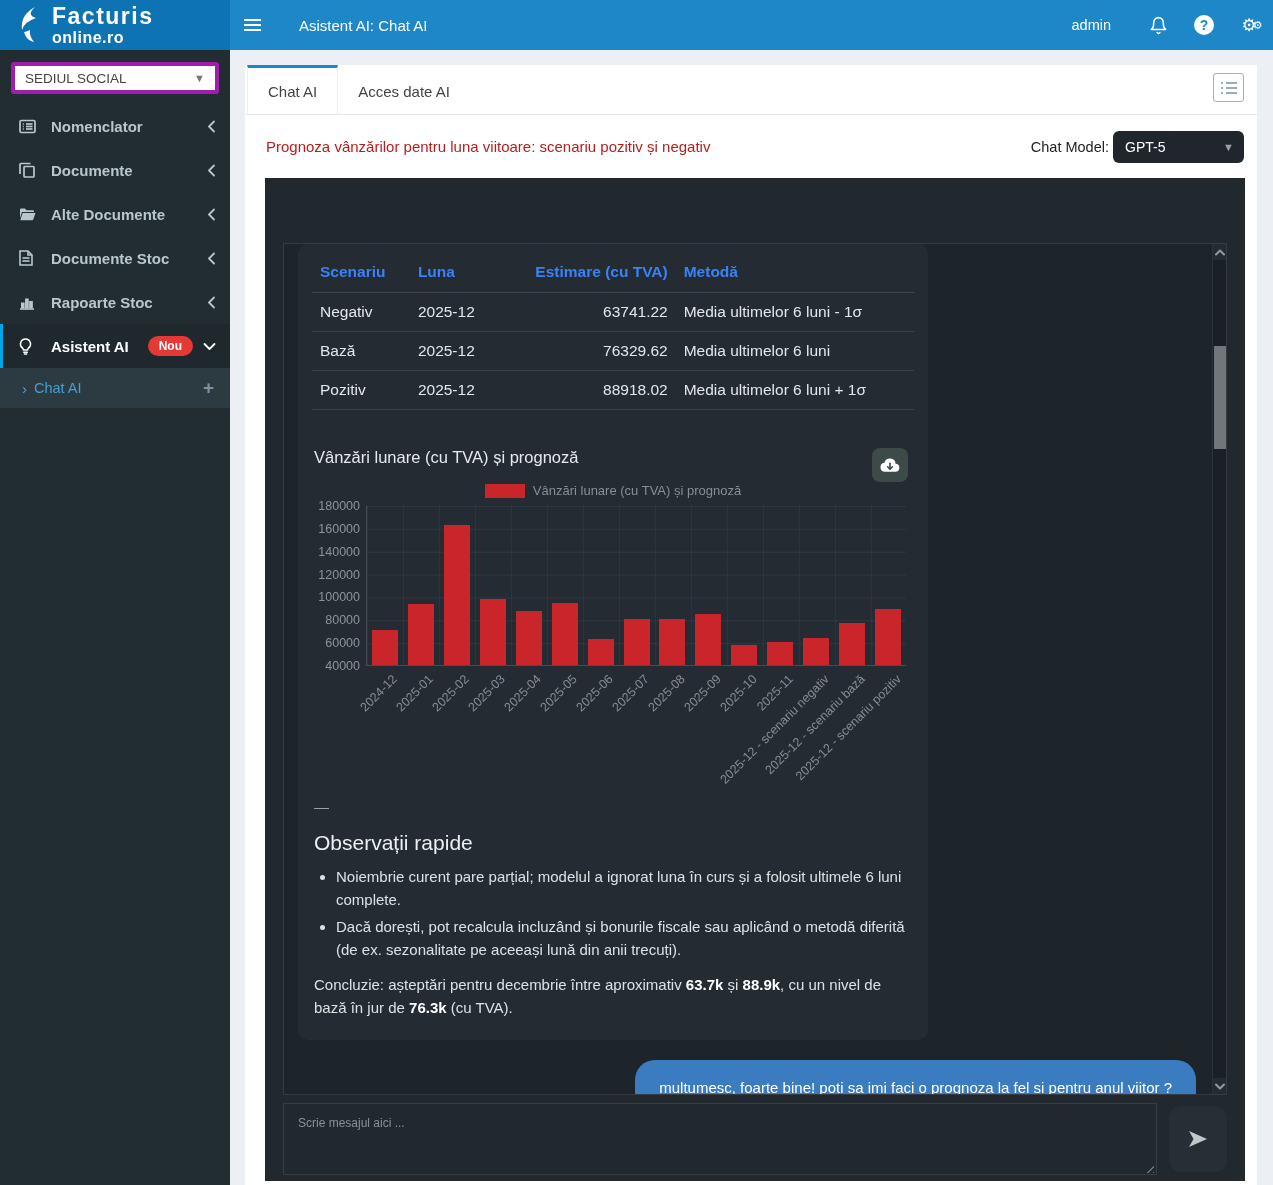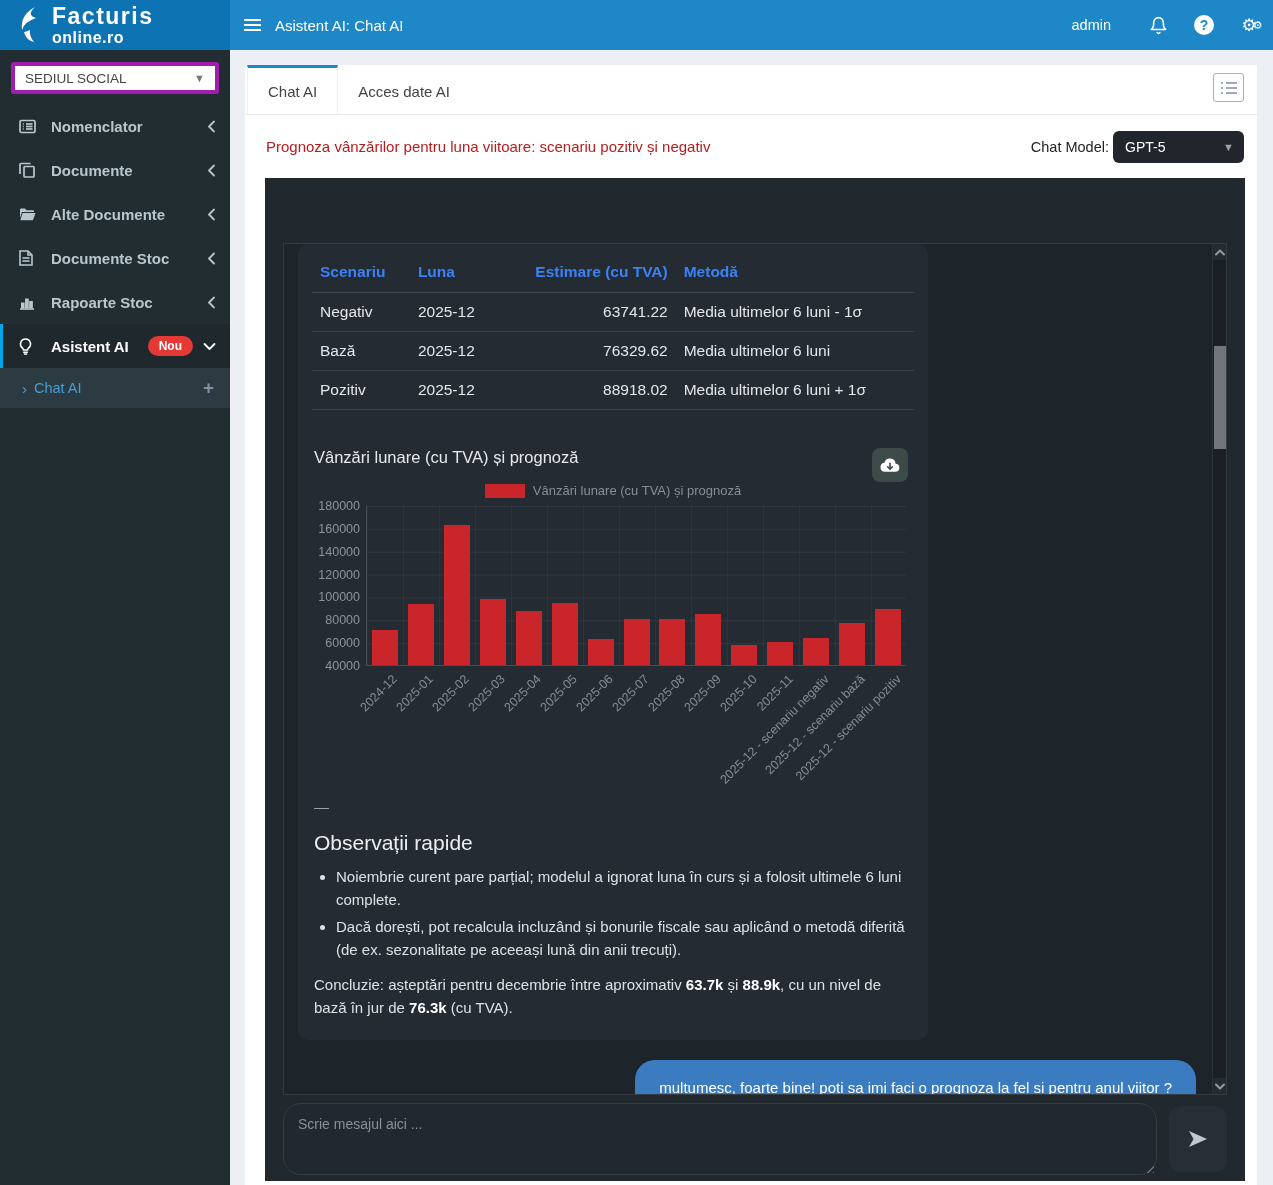--- a/index.html
+++ b/index.html
@@ -25,21 +25,21 @@
   .submenu { background:#2c3b41; }
   .submenu-item { height:40px; display:flex; align-items:center; padding:0 16px 0 22px; color:#469fd4; font-size:14.5px; cursor:pointer; }
   .submenu-item .arrow { margin-right:7px; font-size:15px; }
   .submenu-item .slabel { flex:1; }
   .submenu-item .plus { color:#7f93a0; font-size:19px; font-weight:700; }
 
   
   .navbar { position:absolute; left:230px; right:0; top:0; height:50px; background:#1e87c8; display:flex; align-items:center; color:#fff; }
   .hamburger { width:45px; height:50px; display:flex; flex-direction:column; justify-content:center; align-items:center; gap:3px; cursor:pointer; }
   .hamburger i { display:block; width:17px; height:2px; background:#fff; }
-  .nav-title { font-size:15px; margin-left:0; }
+  .nav-title { font-size:15px; margin-left:24px; }
   .nav-right { margin-left:auto; display:flex; align-items:center; gap:0; }
   .nav-user { font-size:14.5px; padding:0 24px; cursor:pointer; }
   .nav-icon { width:46px; height:50px; display:flex; align-items:center; justify-content:center; cursor:pointer; }
   .q-circle { width:20px; height:20px; border-radius:50%; background:#fff; color:#1e87c8; font-weight:700; font-size:14px; display:flex; align-items:center; justify-content:center; }
   .gears { font-size:17px; letter-spacing:-4px; }
   .gears .g2 { font-size:11px; vertical-align:top; }
 
   
   .card { position:absolute; left:245px; top:65px; width:1012px; height:1120px; background:#fff; }
   .tabs-row { height:50px; display:flex; align-items:stretch; border-bottom:1px solid #e8e8e8; position:relative; }
@@ -99,21 +99,21 @@
   .a-bubble li { font-size:15px; line-height:1.55; margin-bottom:3px; color:#dde1e4; }
   .conclusion { font-size:15px; line-height:1.55; margin:12px 0 4px 2px; color:#dde1e4; }
   .conclusion b { color:#fff; }
 
   
   .u-bubble { align-self:flex-end; margin:20px 4px 0 auto; max-width:640px; background:#3b7cc0; border-radius:20px; padding:19px 24px; color:#fff; font-size:15px; }
 
   
   .composer { position:absolute; left:18px; right:18px; top:925px; display:flex; gap:12px; }
   .ta-wrap { flex:1; position:relative; }
-  .composer textarea { width:100%; height:72px; background:#21282f; border:1px solid #363d44; border-radius:18px; color:#eab308; font-family:inherit; font-size:14px; padding:12px 14px; resize:none; outline:none; }
+  .composer textarea { width:100%; height:72px; background:#21282f; border:1px solid #363d44; border-radius:0; color:#eab308; font-family:inherit; font-size:12px; padding:12px 14px; resize:none; outline:none; }
   .composer textarea::placeholder { color:#8a9096; }
   .grip { position:absolute; right:3px; bottom:6px; width:11px; height:11px; background:repeating-linear-gradient(315deg,#6a7076 0 1px,transparent 1px 4px); clip-path:polygon(100% 0,100% 100%,0 100%); }
   .send-btn { width:58px; height:66px; margin-top:3px; background:#272e36; border-radius:12px; display:flex; align-items:center; justify-content:center; cursor:pointer; }
 
   svg { display:block; }
 </style>
 </head>
 <body>
 
 <aside class="sidebar">

